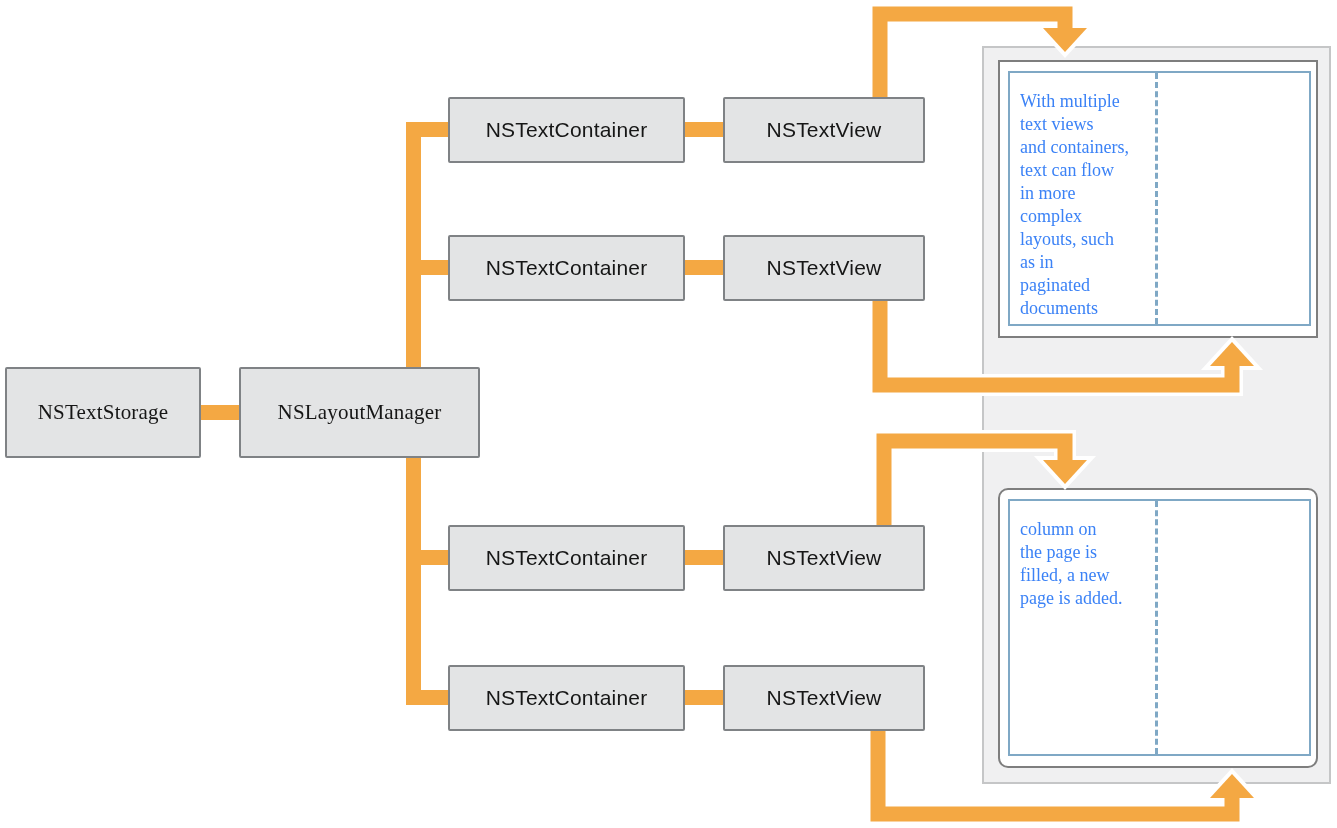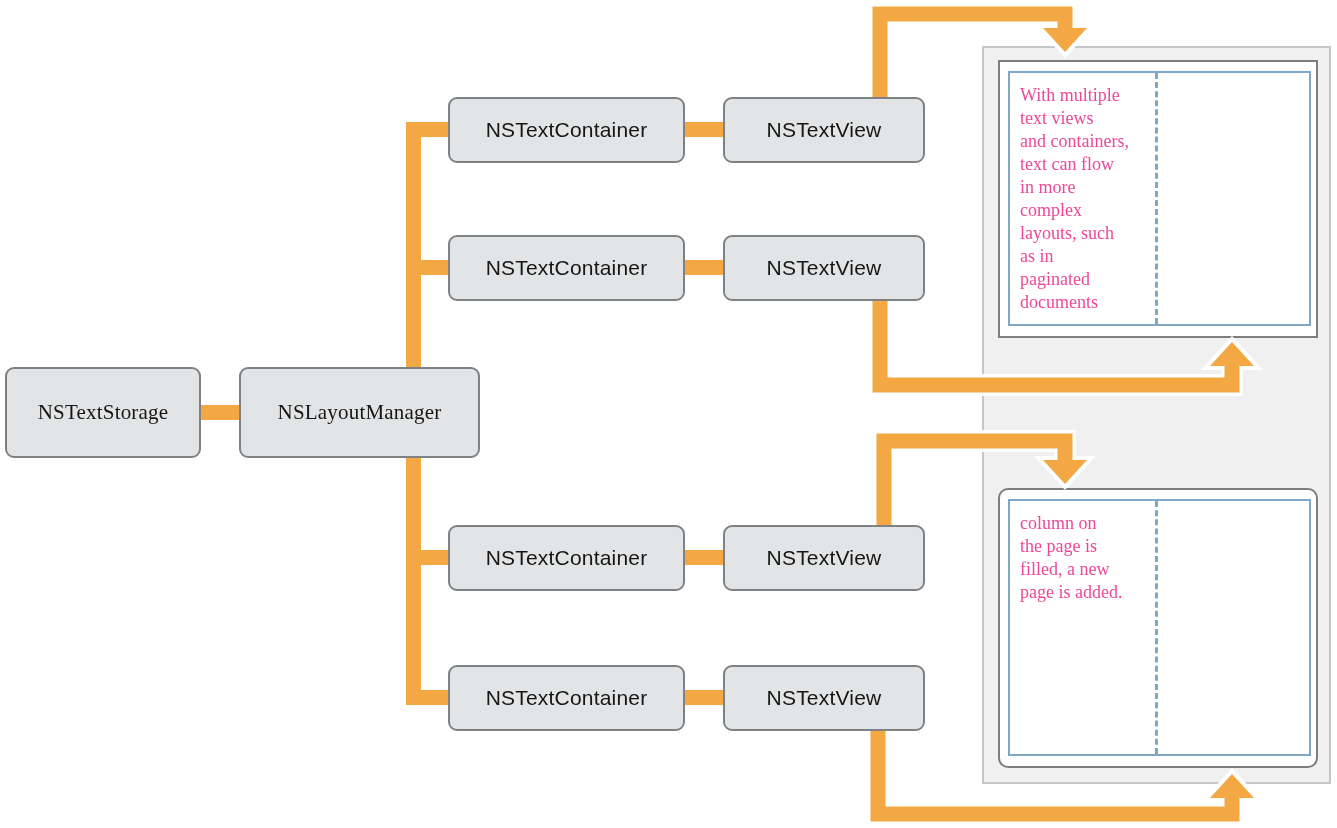--- a/index.html
+++ b/index.html
@@ -7,21 +7,21 @@
     width:1337px;height:828px;position:relative;background:#ffffff;
     font-family:"Liberation Sans",sans-serif;overflow:hidden;
   }
   .stage{position:absolute;left:0;top:0;width:1337px;height:828px;}
 
   
   .node{
     position:absolute;
     background:var(--node_fill);
     border:2px solid var(--node_border);
-    border-radius:9px;
+    border-radius:2px;
     display:flex;align-items:center;justify-content:center;
     font-size:21px;color:var(--text);
     z-index:30;
     box-sizing:border-box;
     letter-spacing:0.2px;
   }
   .node.big{height:91px;font-family:Liberation Serif, serif;}
   .node.small{height:66px;}
 
   
@@ -39,23 +39,23 @@
     box-sizing:border-box;z-index:6;
   }
   .page-inner{
     position:absolute;left:8px;right:5px;top:9px;bottom:10px;
     border:2px solid var(--blue);
     box-sizing:border-box;
   }
   .col{
     position:absolute;top:0;bottom:0;
     font-family:"Liberation Serif",serif;
-    font-size:18px;line-height:23px;color:#ec4899;
+    font-size:18px;line-height:23px;color:#3b82f6;
     white-space:pre-line;
-    padding-top:11px;
+    padding-top:17px;
   }
   .col.left{left:10px;width:132px;}
   .col.right{left:158px;right:4px;}
   .divider{
     position:absolute;left:145px;top:0;bottom:0;width:0;
     border-left:3px dashed var(--blue);
   }
 
   
   svg.arrows{position:absolute;left:0;top:0;z-index:20;pointer-events:none;}

